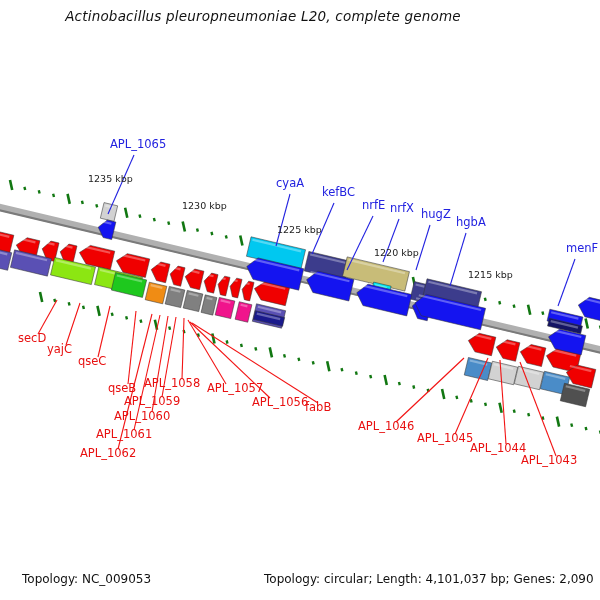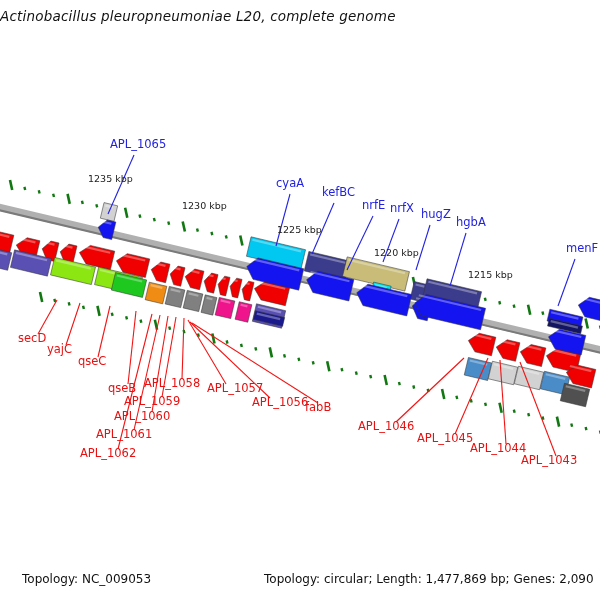--- a/index.html
+++ b/index.html
@@ -3,21 +3,21 @@
 <meta charset="utf-8">
 <style>
   html,body{margin:0;padding:0;}
   body{
     width:600px;height:600px;background:#ffffff;
     font-family:"DejaVu Sans","Liberation Sans",sans-serif;
     overflow:hidden;position:relative;
   }
   #stage{position:absolute;inset:0;width:600px;height:600px;}
   #title{
-    position:absolute;left:0;top:8px;width:526px;
+    position:absolute;left:0;top:8px;width:526px;text-align:center;
     font-style:italic;font-size:13.5px;color:#111;letter-spacing:.2px;
   }
   #footer-left{
     position:absolute;left:22px;top:572px;font-size:12px;color:#111;
   }
   #footer-right{
     position:absolute;left:264px;top:572px;font-size:12px;color:#111;
   }
   svg#map{position:absolute;left:0;top:0;width:600px;height:600px;}
   .lbl{font-family:"DejaVu Sans","Liberation Sans",sans-serif;}
@@ -396,14 +396,14 @@
     <g id="kbp-layer">
         <text x="88" y="182" class="lbl lbl-kbp">1235 kbp</text>
         <text x="182" y="209" class="lbl lbl-kbp">1230 kbp</text>
         <text x="277" y="233" class="lbl lbl-kbp">1225 kbp</text>
         <text x="374" y="256" class="lbl lbl-kbp">1220 kbp</text>
         <text x="468" y="278" class="lbl lbl-kbp">1215 kbp</text>
       </g>
   </svg>
 
   <div id="footer-left">Topology: NC_009053</div>
-  <div id="footer-right">Topology: circular; Length: 1,477,869 bp; Genes: 2,090</div>
+  <div id="footer-right">Topology: circular; Length: 4,101,037 bp; Genes: 2,090</div>
 </div>
 
 </body></html>

